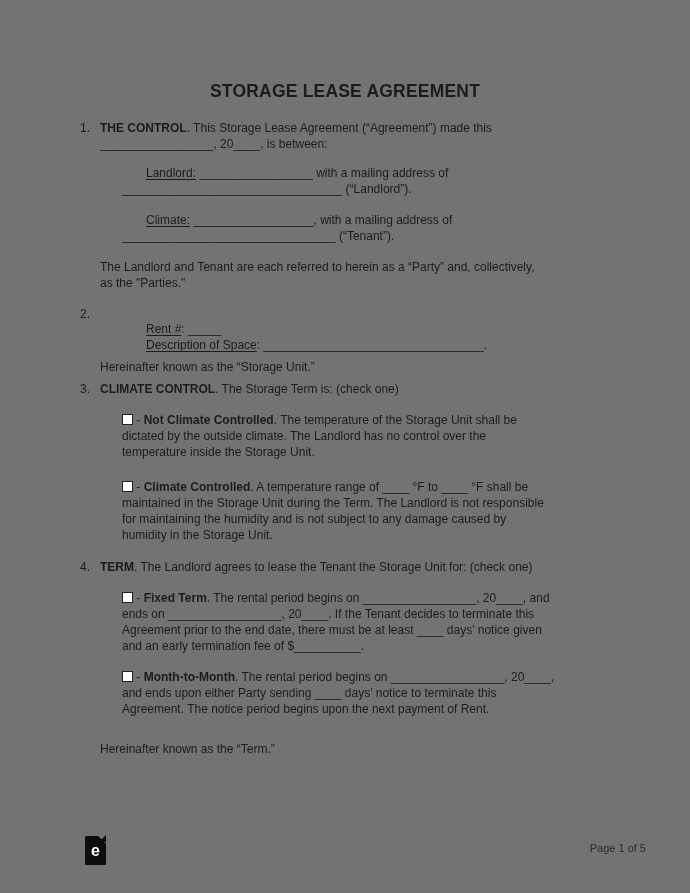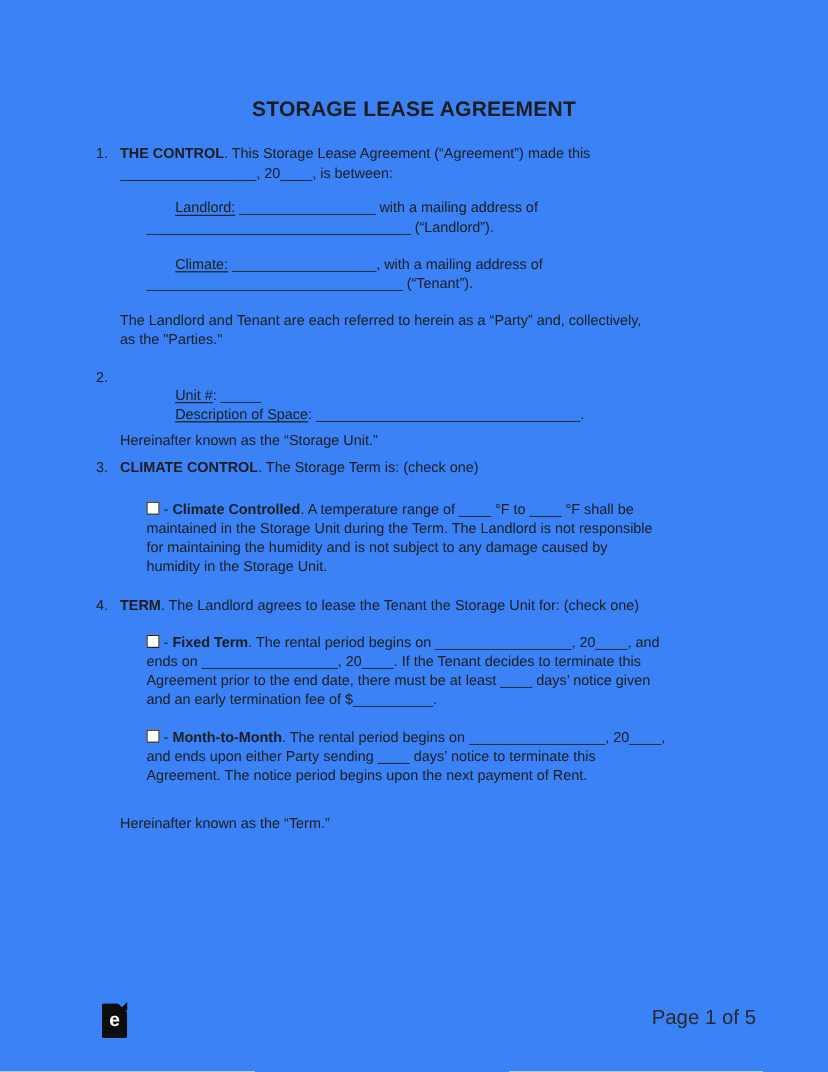--- a/index.html
+++ b/index.html
@@ -1,19 +1,19 @@
 <!DOCTYPE html>
 <html><head>
 <meta charset="utf-8">
 <style>
   html,body{margin:0;padding:0;background:#ffffff;}
   .page{
     position:relative;
     width:690px;height:893px;
-    background:#3b82f6;
+    background:#737373;
     overflow:hidden;
     font-family:"Liberation Sans","DejaVu Sans",sans-serif;
     color:#1c1c1c;
     font-size:12px;
     line-height:16px;
   }
   .title{
     margin:82px 0 0 0;
     text-align:center;
     font-size:17.5px;
@@ -59,22 +59,22 @@
     border-left:7px solid transparent;
   }
   .logo-e{
     position:absolute;left:0;right:0;top:6px;
     text-align:center;
     color:#ffffff;
     font-weight:bold;
     font-size:16px;line-height:18px;
   }
   .pageno{
-    position:absolute;right:60px;top:6px;
-    font-size:17px;color:#2a2a2a;
+    position:absolute;right:44px;top:6px;
+    font-size:11px;color:#2a2a2a;
   }
 </style>
 </head>
 <body>
 
 <div class="page">
 
   <h1 class="title">STORAGE LEASE AGREEMENT</h1>
 
   <div class="content">
@@ -90,31 +90,34 @@
 ________________________________ (“Tenant”).</span></p>
         <p class="pl mt15">The Landlord and Tenant are each referred to herein as a “Party” and, collectively,
 as the "Parties."</p>
       </div>
     </div>
 
     <div class="section mt15">
       <span class="num">2.</span>
       <div class="sbody">
         <div class="ind mt15">
-          <p><span class="ul">Unit #</span><span class="pl">: _____</span></p>
+          <p><span class="ul">Rent #</span><span class="pl">: _____</span></p>
           <p><span class="ul">Description of Space</span><span class="pl">: _________________________________.</span></p>
         </div>
         <p class="mt14">Hereinafter known as the “Storage Unit.”</p>
       </div>
     </div>
 
     <div class="section mt14">
       <span class="num">3.</span>
       <div class="sbody">
         <p><b>CLIMATE CONTROL</b><span class="pl">. The Storage Term is: (check one)</span></p>
+        <p class="ind mt15"><span class="cb"></span><span class="pl"> - </span><b>Not Climate Controlled</b><span class="pl">. The temperature of the Storage Unit shall be
+dictated by the outside climate. The Landlord has no control over the
+temperature inside the Storage Unit.</span></p>
         <p class="ind mt19"><span class="cb"></span><span class="pl"> - </span><b>Climate Controlled</b><span class="pl">. A temperature range of ____ °F to ____ °F shall be
 maintained in the Storage Unit during the Term. The Landlord is not responsible
 for maintaining the humidity and is not subject to any damage caused by
 humidity in the Storage Unit.</span></p>
       </div>
     </div>
 
     <div class="section mt16">
       <span class="num">4.</span>
       <div class="sbody">

